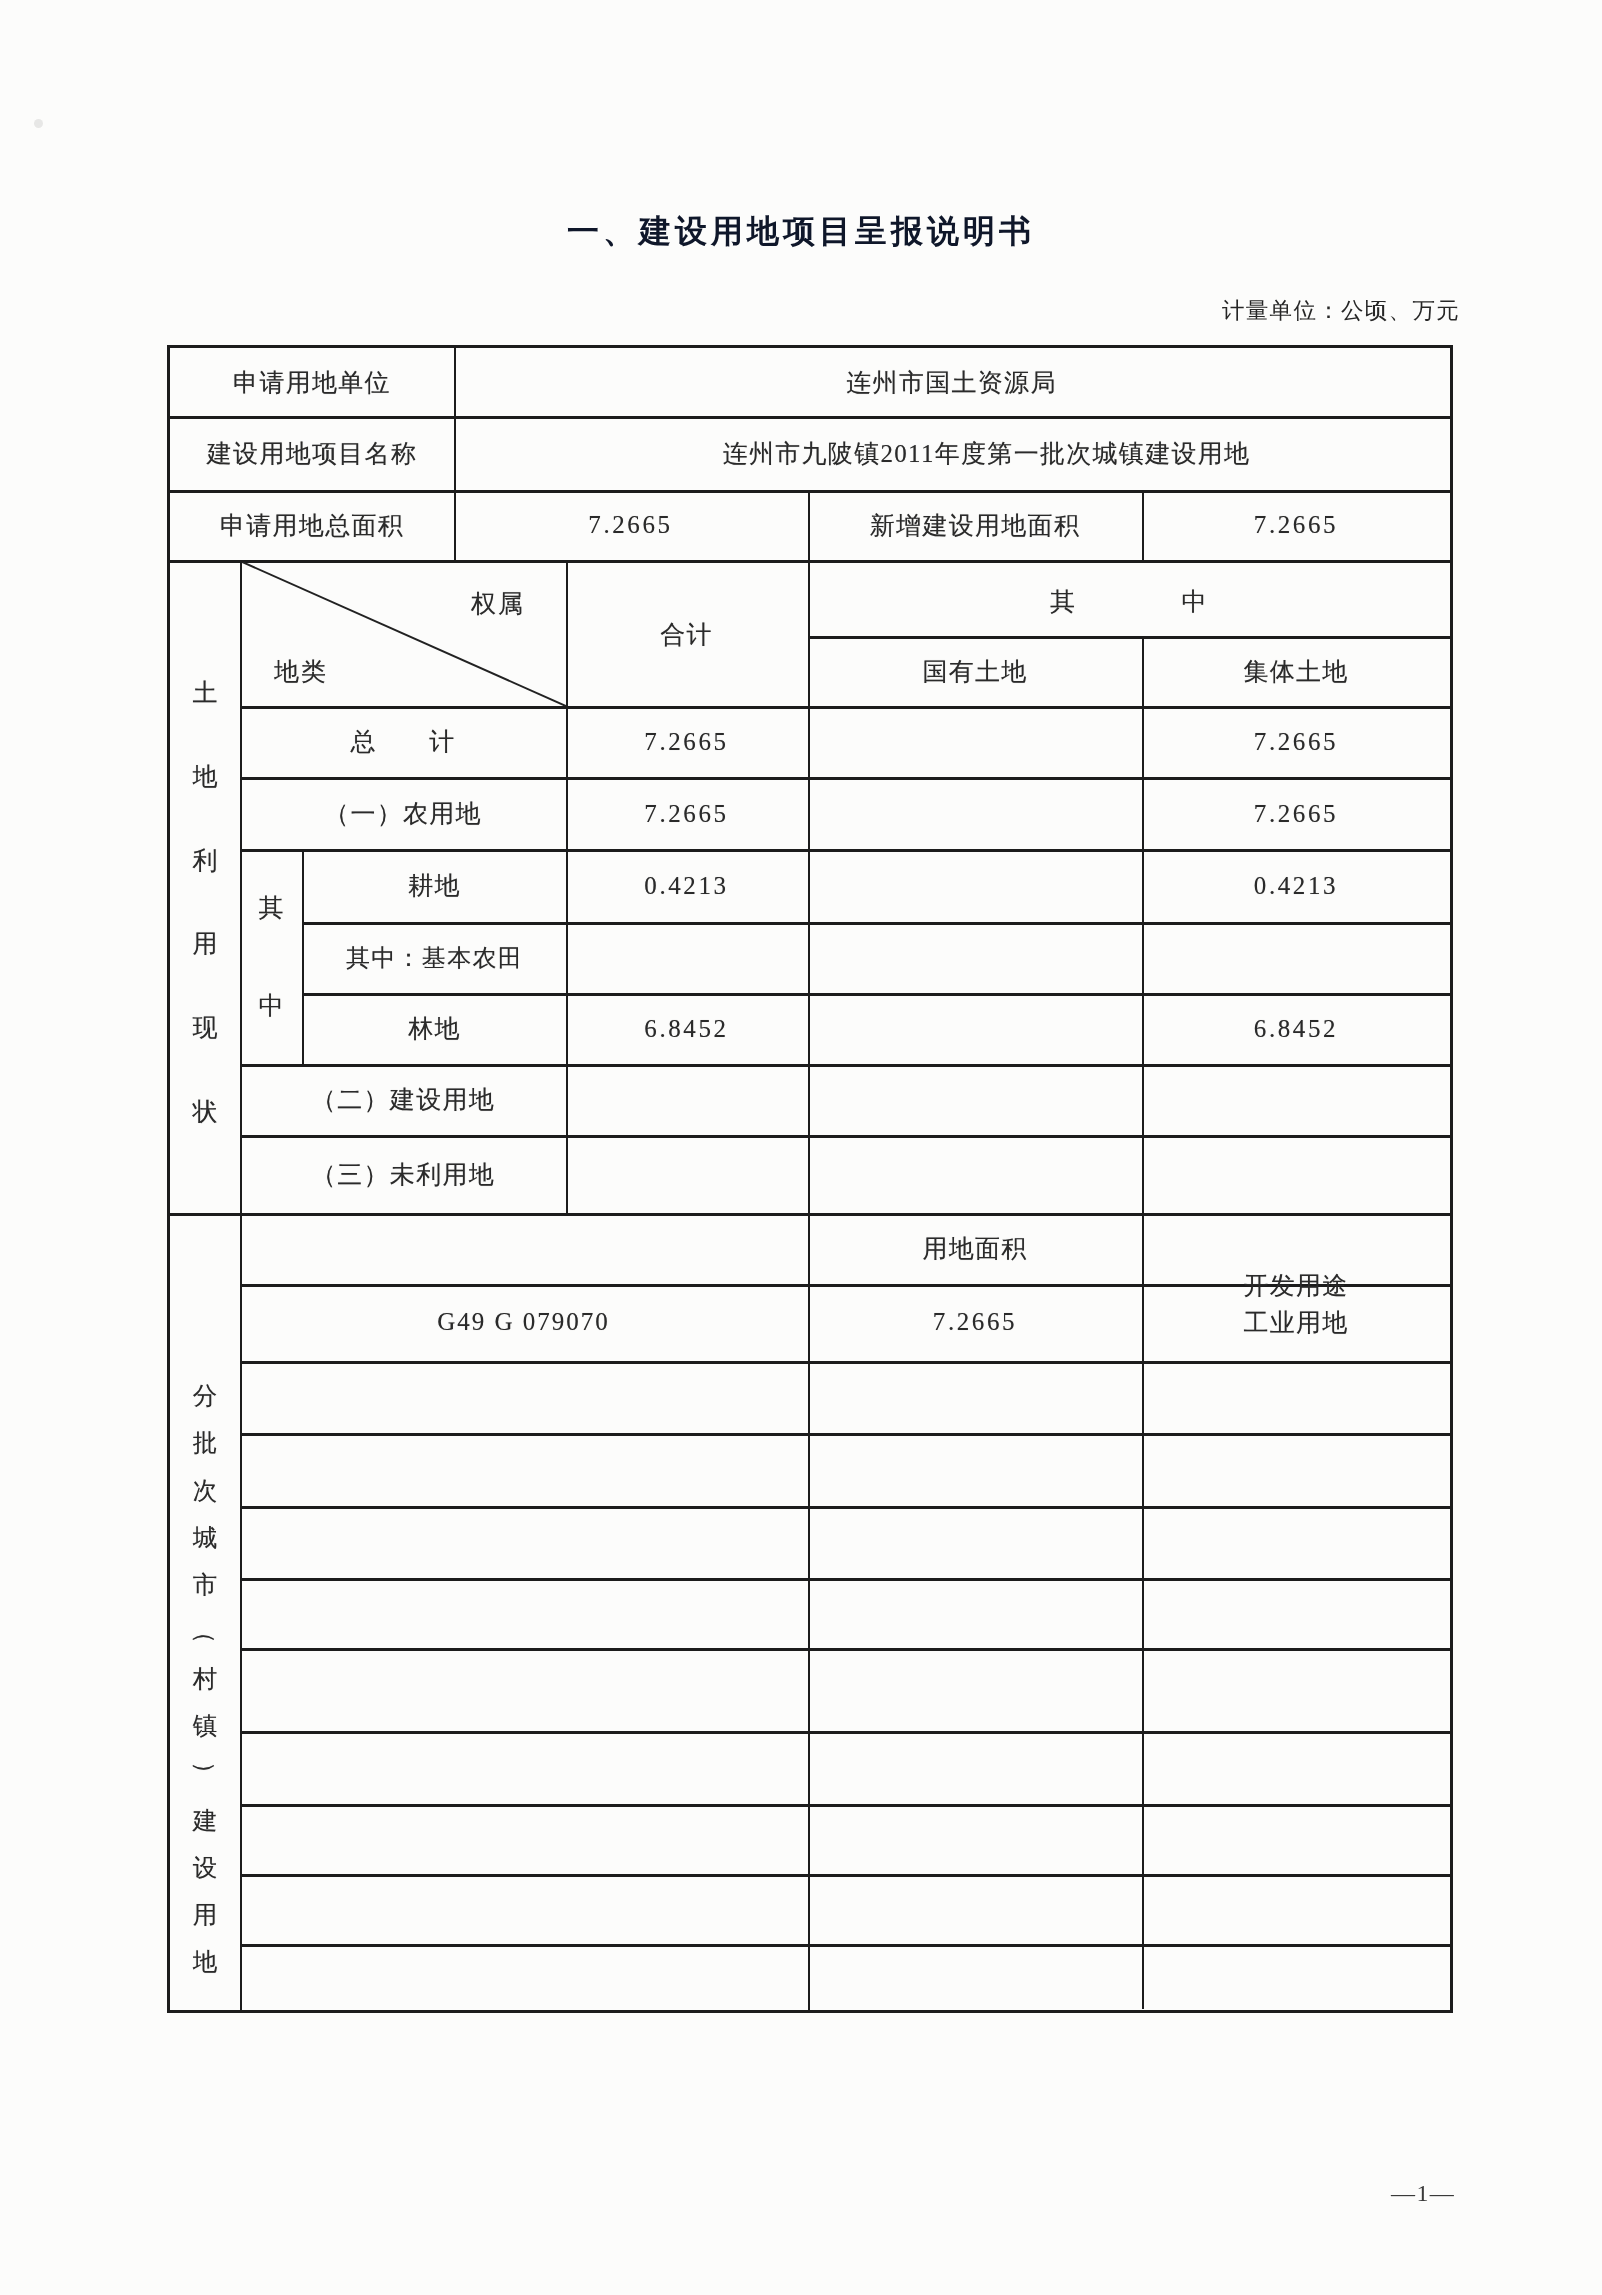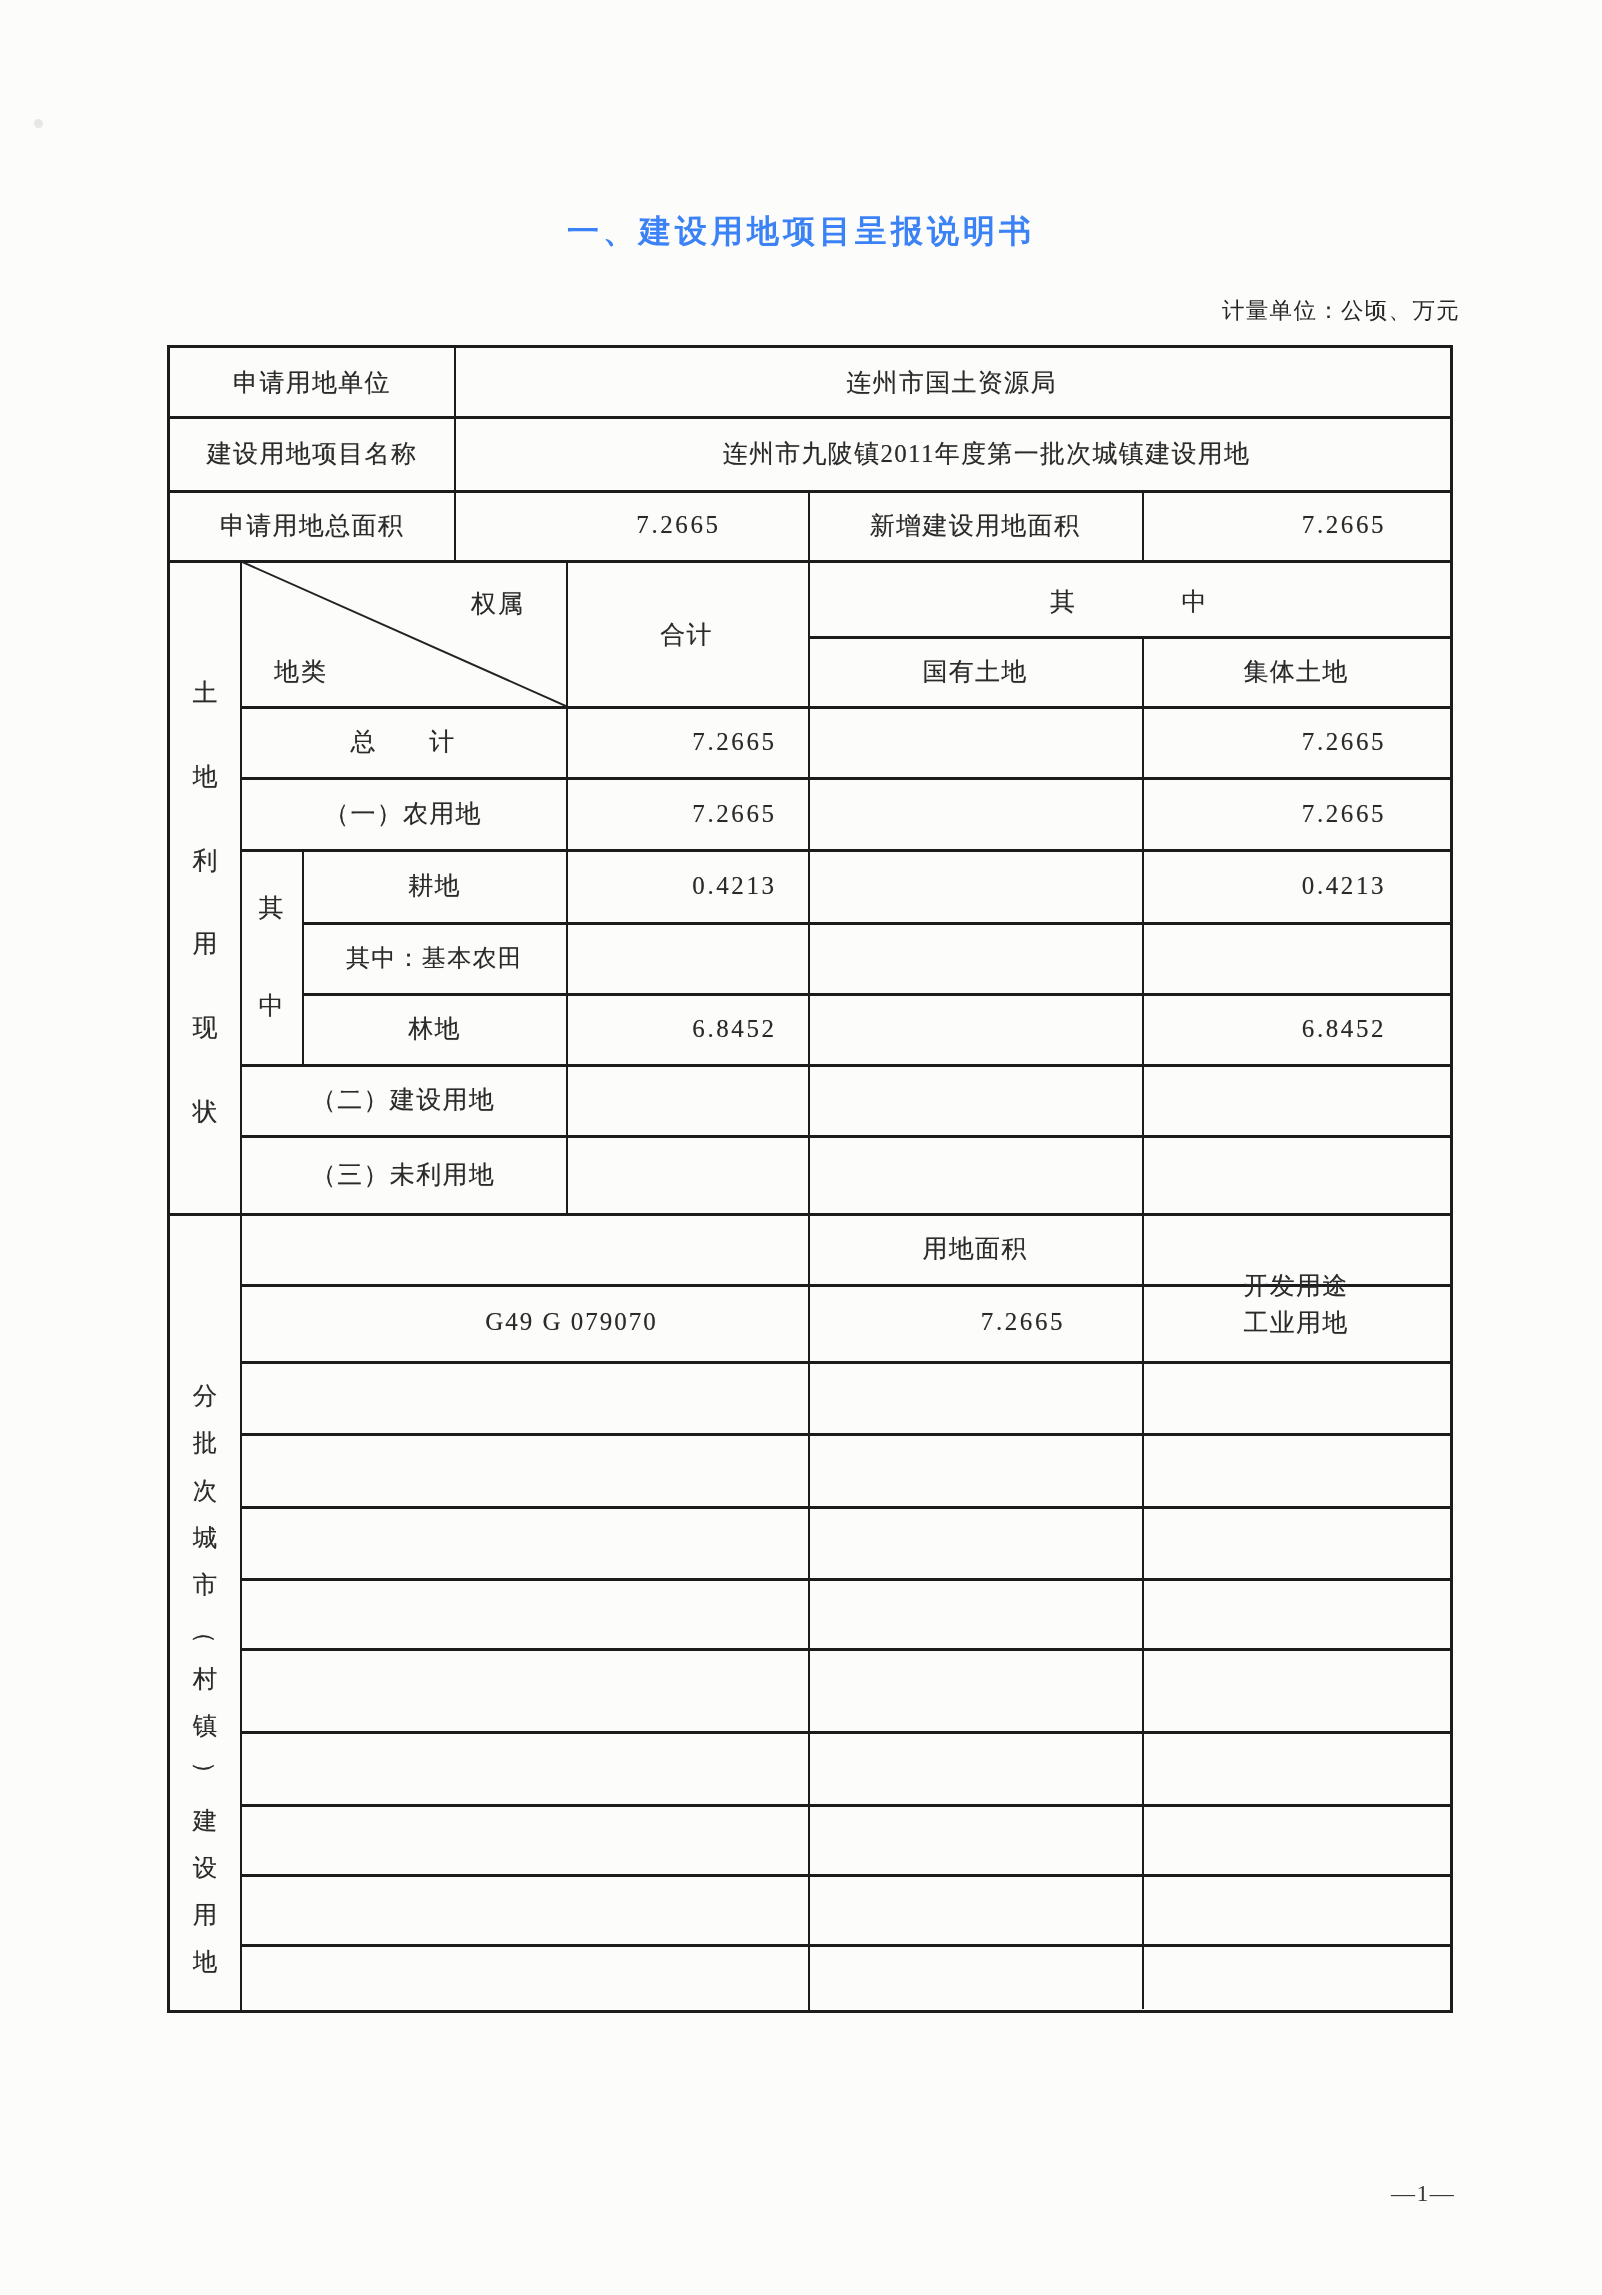--- a/index.html
+++ b/index.html
@@ -5,42 +5,42 @@
   html,body{margin:0;padding:0;background:#888;}
   .page{
     position:relative; width:1602px; height:2295px;
     background:#fcfcfb;
     font-family:"Liberation Serif","DejaVu Serif",serif;
     color:#2a2a2a; overflow:hidden;
   }
   .title{
     position:absolute; left:0; top:210px; width:1602px;
     text-align:center; font-family:"Liberation Sans","DejaVu Sans",sans-serif;
-    font-weight:700; font-size:32px; letter-spacing:4px; color:#3b82f6;
+    font-weight:700; font-size:32px; letter-spacing:4px; color:#0f172a;
   }
   .unit-note{
     position:absolute; top:295px; right:142px;
     font-size:22.5px; letter-spacing:1.3px; color:#262626;
   }
   .page-num{
     position:absolute; top:2180px; right:147px;
     font-size:24px; letter-spacing:1.3px; color:#3a3a3a;
   }
   .tbl{
     position:absolute; left:167px; top:345px; width:1286px; height:1668px;
     border:3.3px solid #1c1c1c; box-sizing:border-box;
   }
   .vline{position:absolute; width:2px; background:#1c1c1c;}
   .hline{position:absolute; height:2.6px; background:#1c1c1c;}
   .cell{
     position:absolute; display:flex; align-items:center; justify-content:center;
     font-size:25px; letter-spacing:1.3px; white-space:pre; 
     text-shadow:0 0 0.7px rgba(30,30,30,.4);
   }
-  .num{letter-spacing:2.6px;padding-left:48px;}
+  .num{letter-spacing:2.6px;}
   .vtext{
     position:absolute; display:flex; flex-direction:column; align-items:center;
     font-size:25px; text-shadow:0 0 0.7px rgba(30,30,30,.4);
   }
   .vtext span.rot{transform:rotate(90deg);}
   .diag-label{position:absolute; font-size:25px; letter-spacing:2px; white-space:pre;
     text-shadow:0 0 0.7px rgba(30,30,30,.4);}
   .artifact{position:absolute; left:34px; top:119px; width:9.3px; height:9.3px;
     border-radius:50%; background:#e7e7e6;}
 </style>

